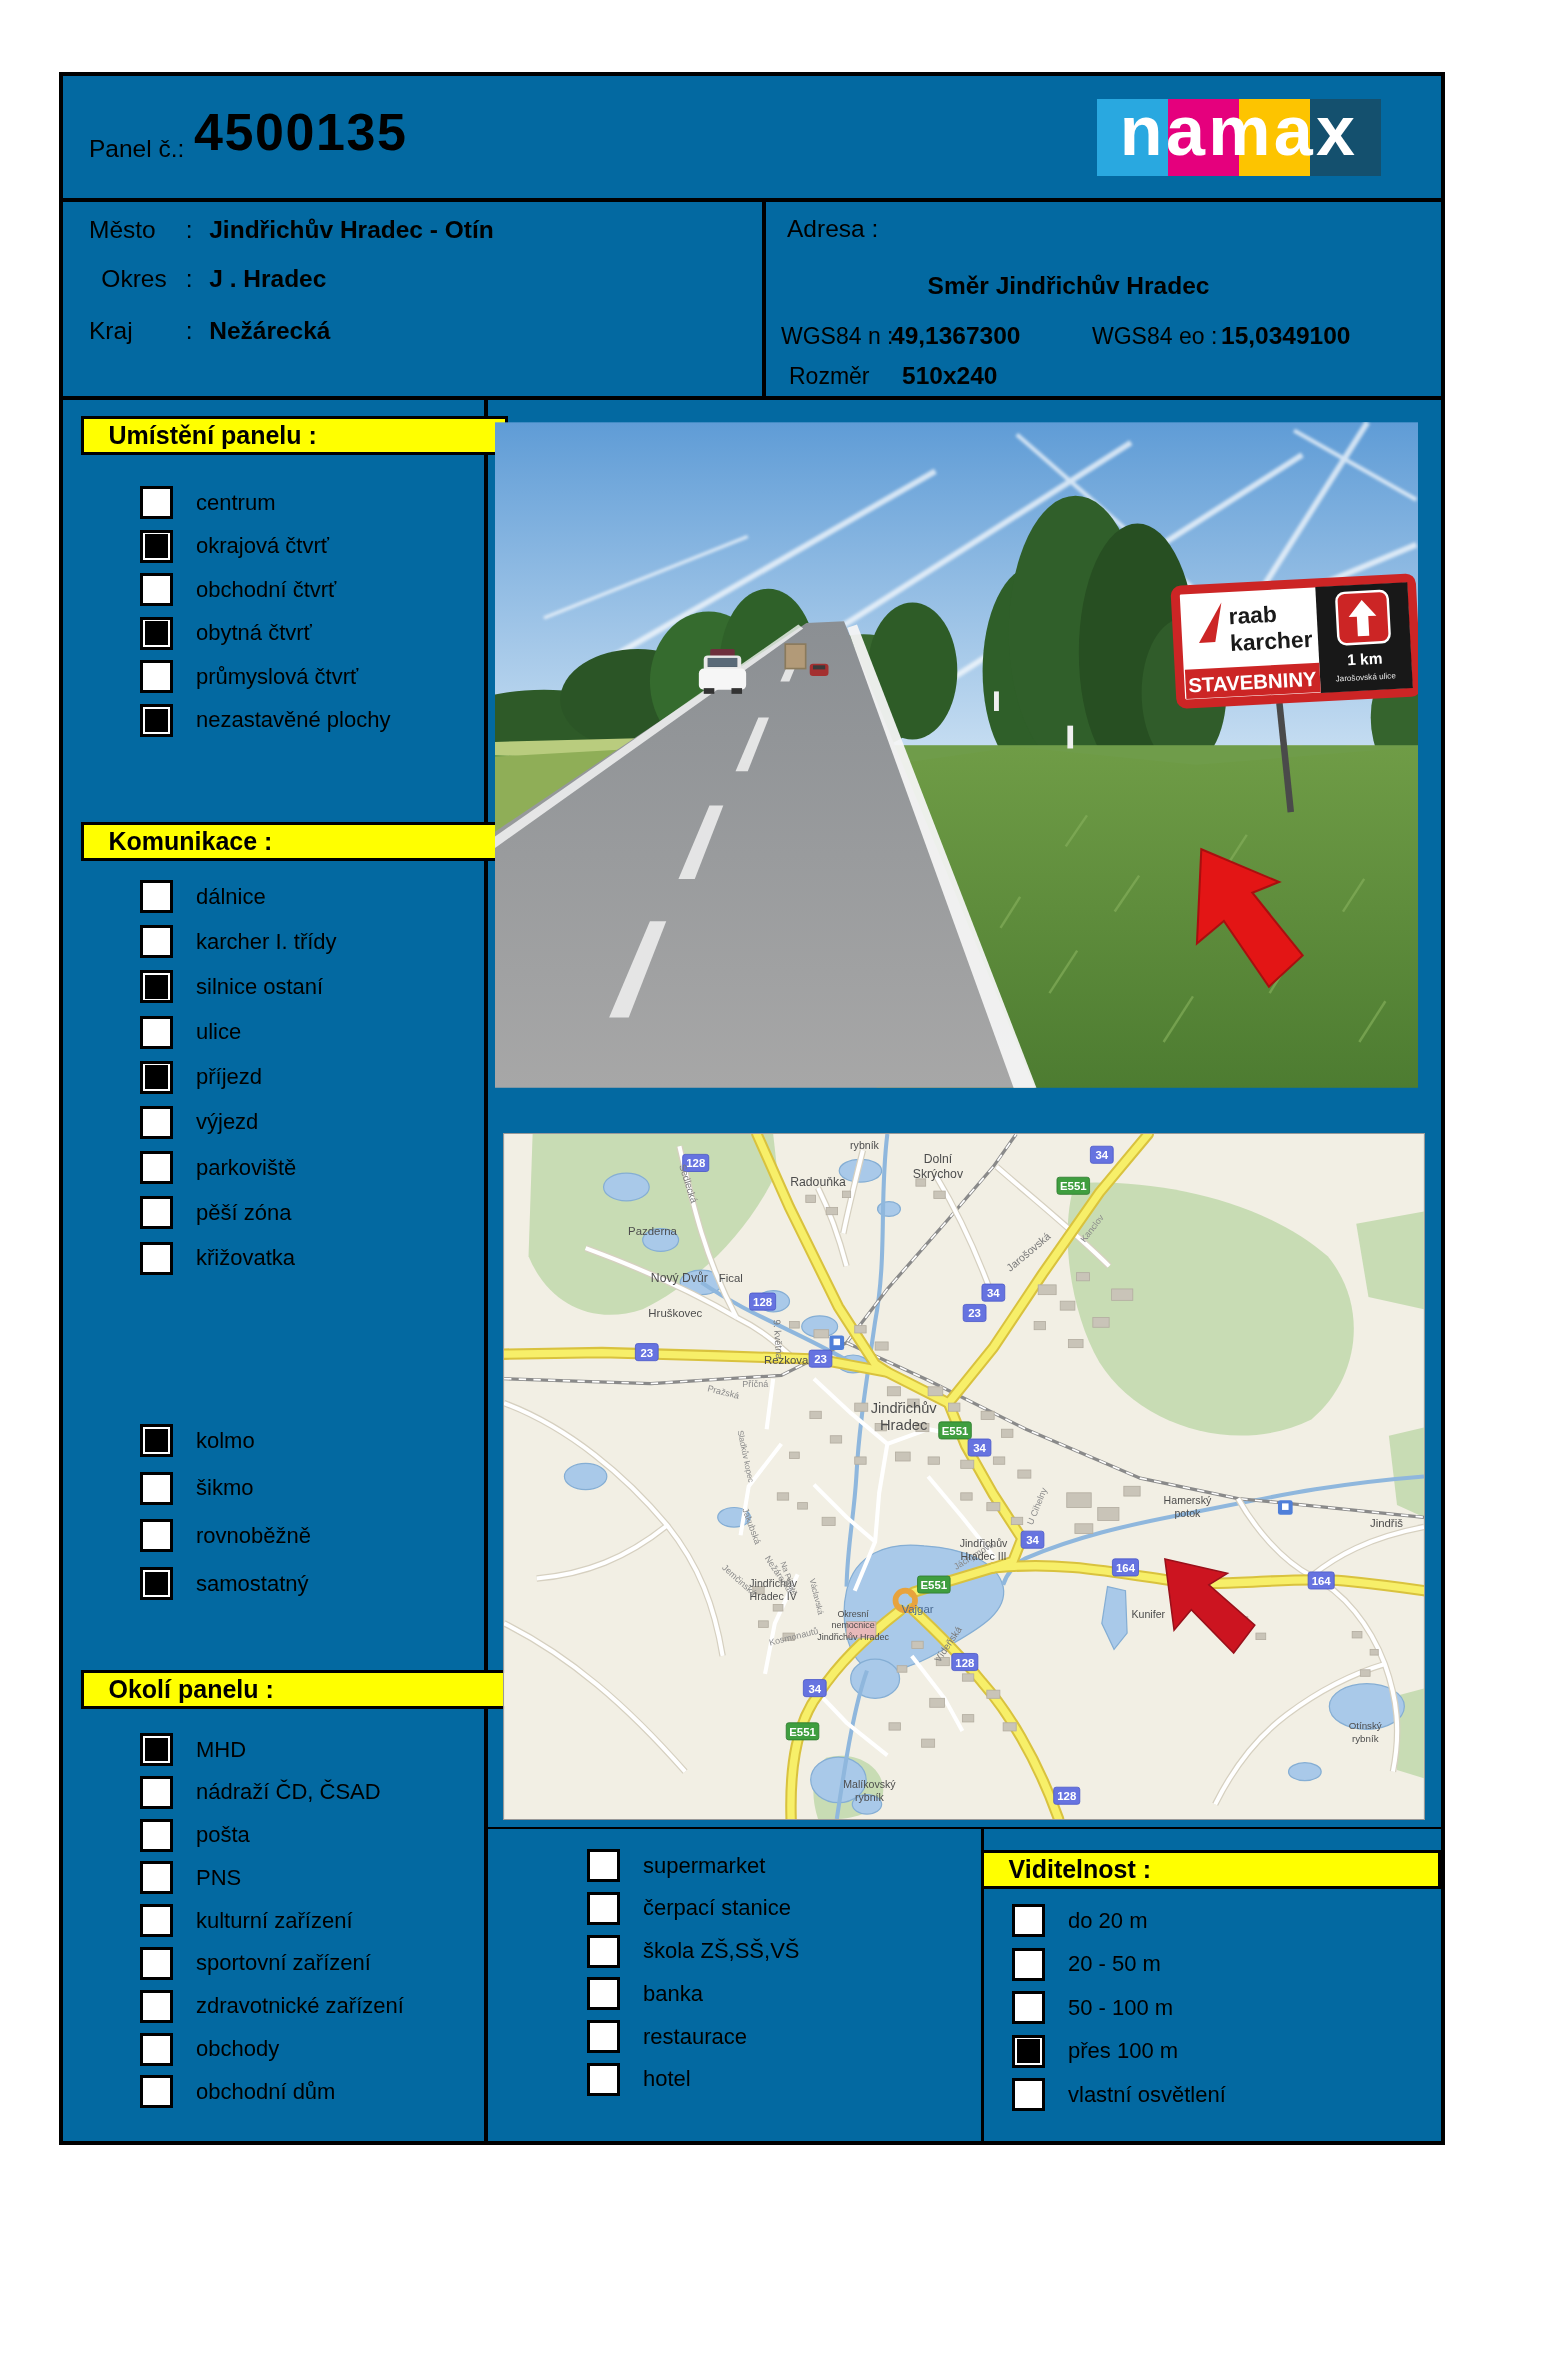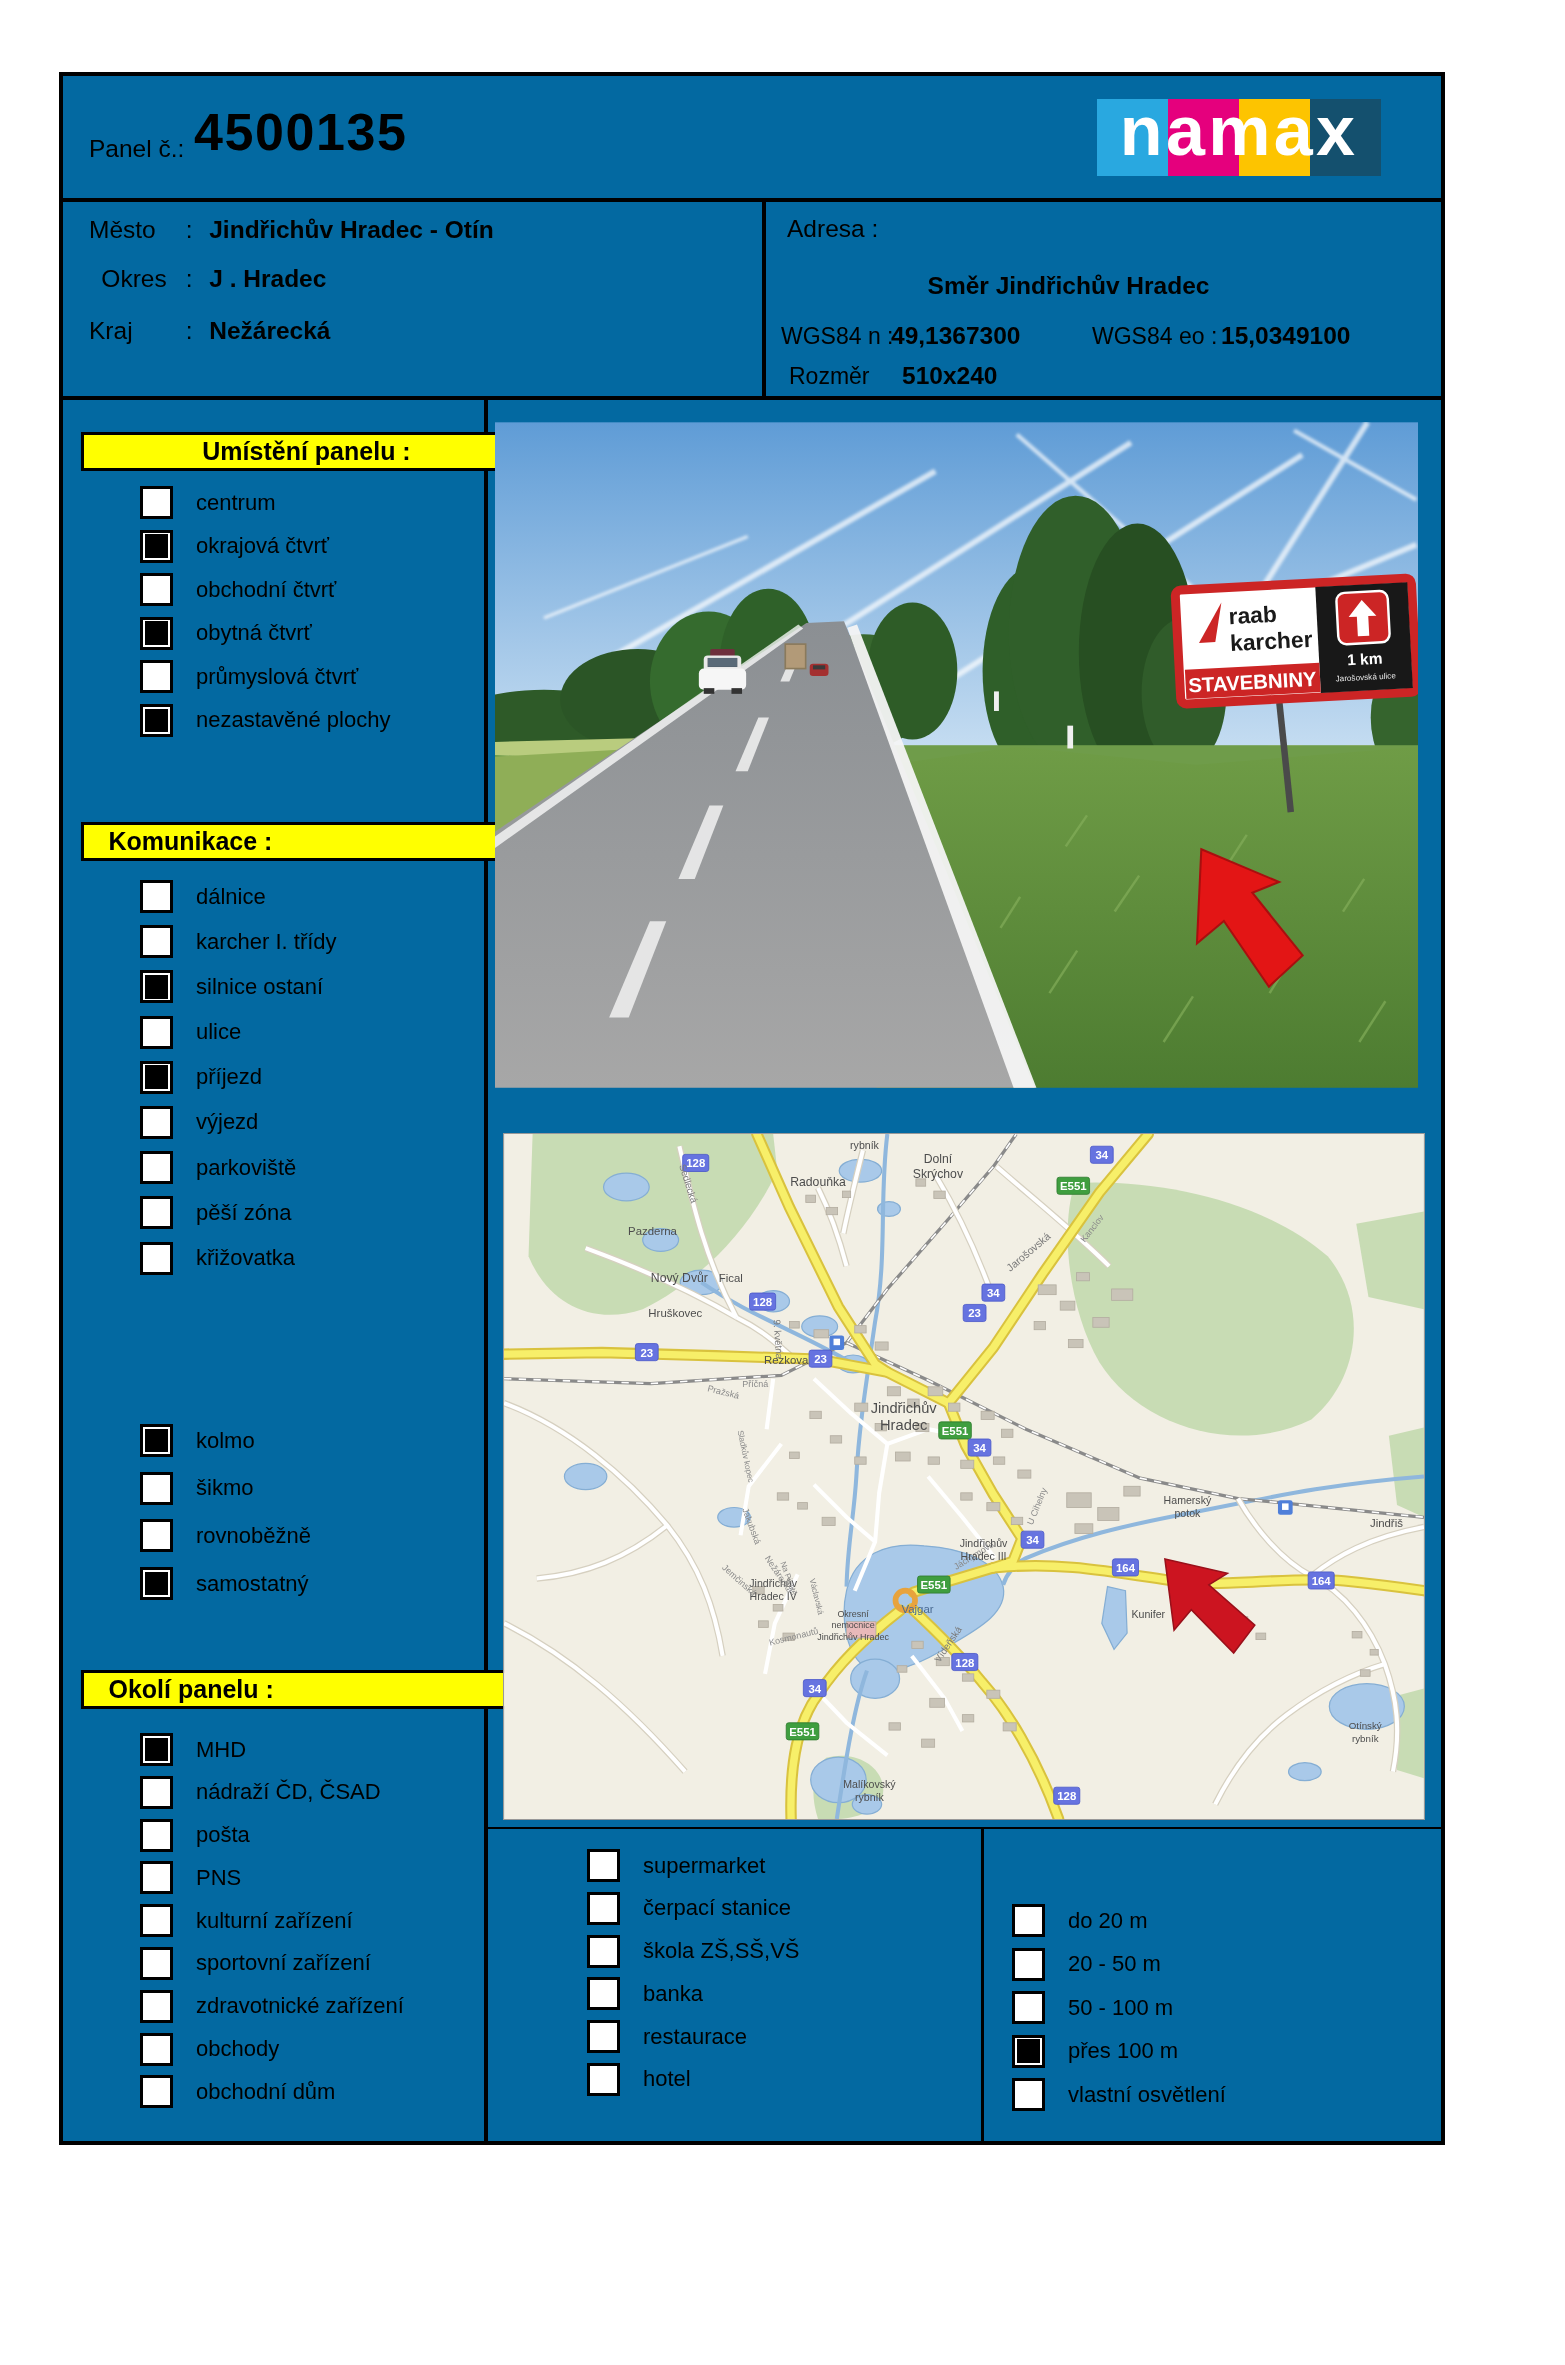--- a/index.html
+++ b/index.html
@@ -83,21 +83,21 @@
   <div class="frow fvalue" style="left:828px;top:246px;">49,1367300</div>
   <div class="frow" style="left:1029px;top:247px;font-size:23px;">WGS84 eo  :</div>
   <div class="frow fvalue" style="left:1158px;top:246px;">15,0349100</div>
   <div class="frow" style="left:726px;top:287px;font-size:23px;">Rozměr</div>
   <div class="frow fvalue" style="left:839px;top:286px;">510x240</div>
 
   <div class="vline-left"></div>
   <div class="vline-mid"></div>
   <div class="hline-cols"></div>
 
-  <div class="band" style="top:356px;text-align:center;">Umístění panelu :</div>
+  <div class="band" style="top:340px;">Umístění panelu :</div>
   <div class="checklist gap13" style="left:77px;top:410px;">
       <div class="cb-row">
         <span class="cb"></span>
         <span class="cb-label">centrum</span>
       </div>
       <div class="cb-row">
         <span class="cb checked"></span>
         <span class="cb-label">okrajová čtvrť</span>
       </div>
       <div class="cb-row">
@@ -237,20 +237,21 @@
       <div class="cb-row">
         <span class="cb"></span>
         <span class="cb-label">restaurace</span>
       </div>
       <div class="cb-row">
         <span class="cb"></span>
         <span class="cb-label">hotel</span>
       </div>
     </div>
 
+  <div class="band vid" style="top:1774px;">Viditelnost :</div>
   <div class="checklist gap13" style="left:949px;top:1828px;">
       <div class="cb-row">
         <span class="cb"></span>
         <span class="cb-label">do 20 m</span>
       </div>
       <div class="cb-row">
         <span class="cb"></span>
         <span class="cb-label">20 - 50 m</span>
       </div>
       <div class="cb-row">

